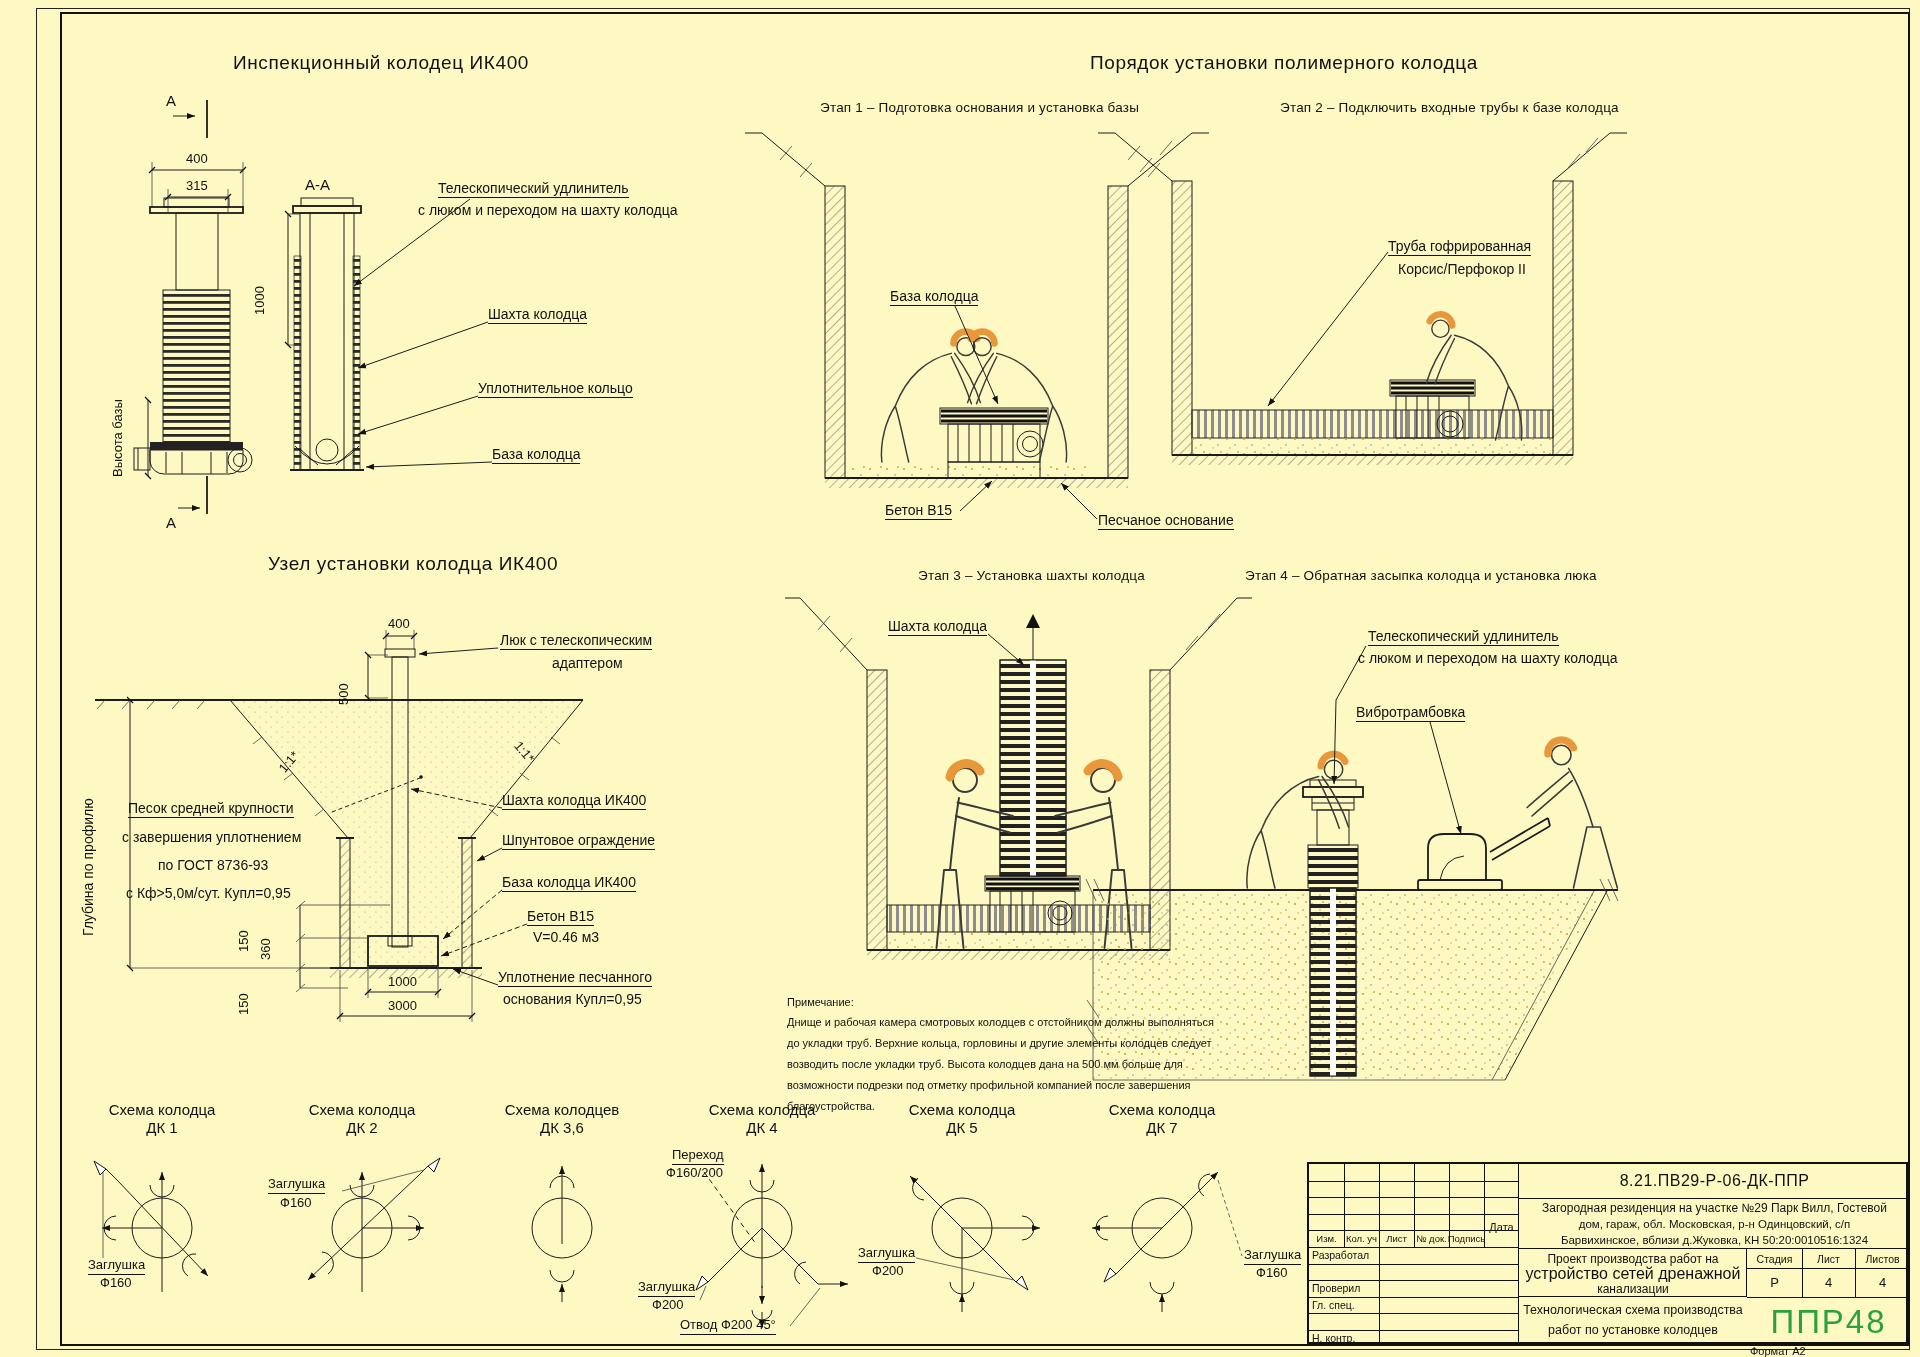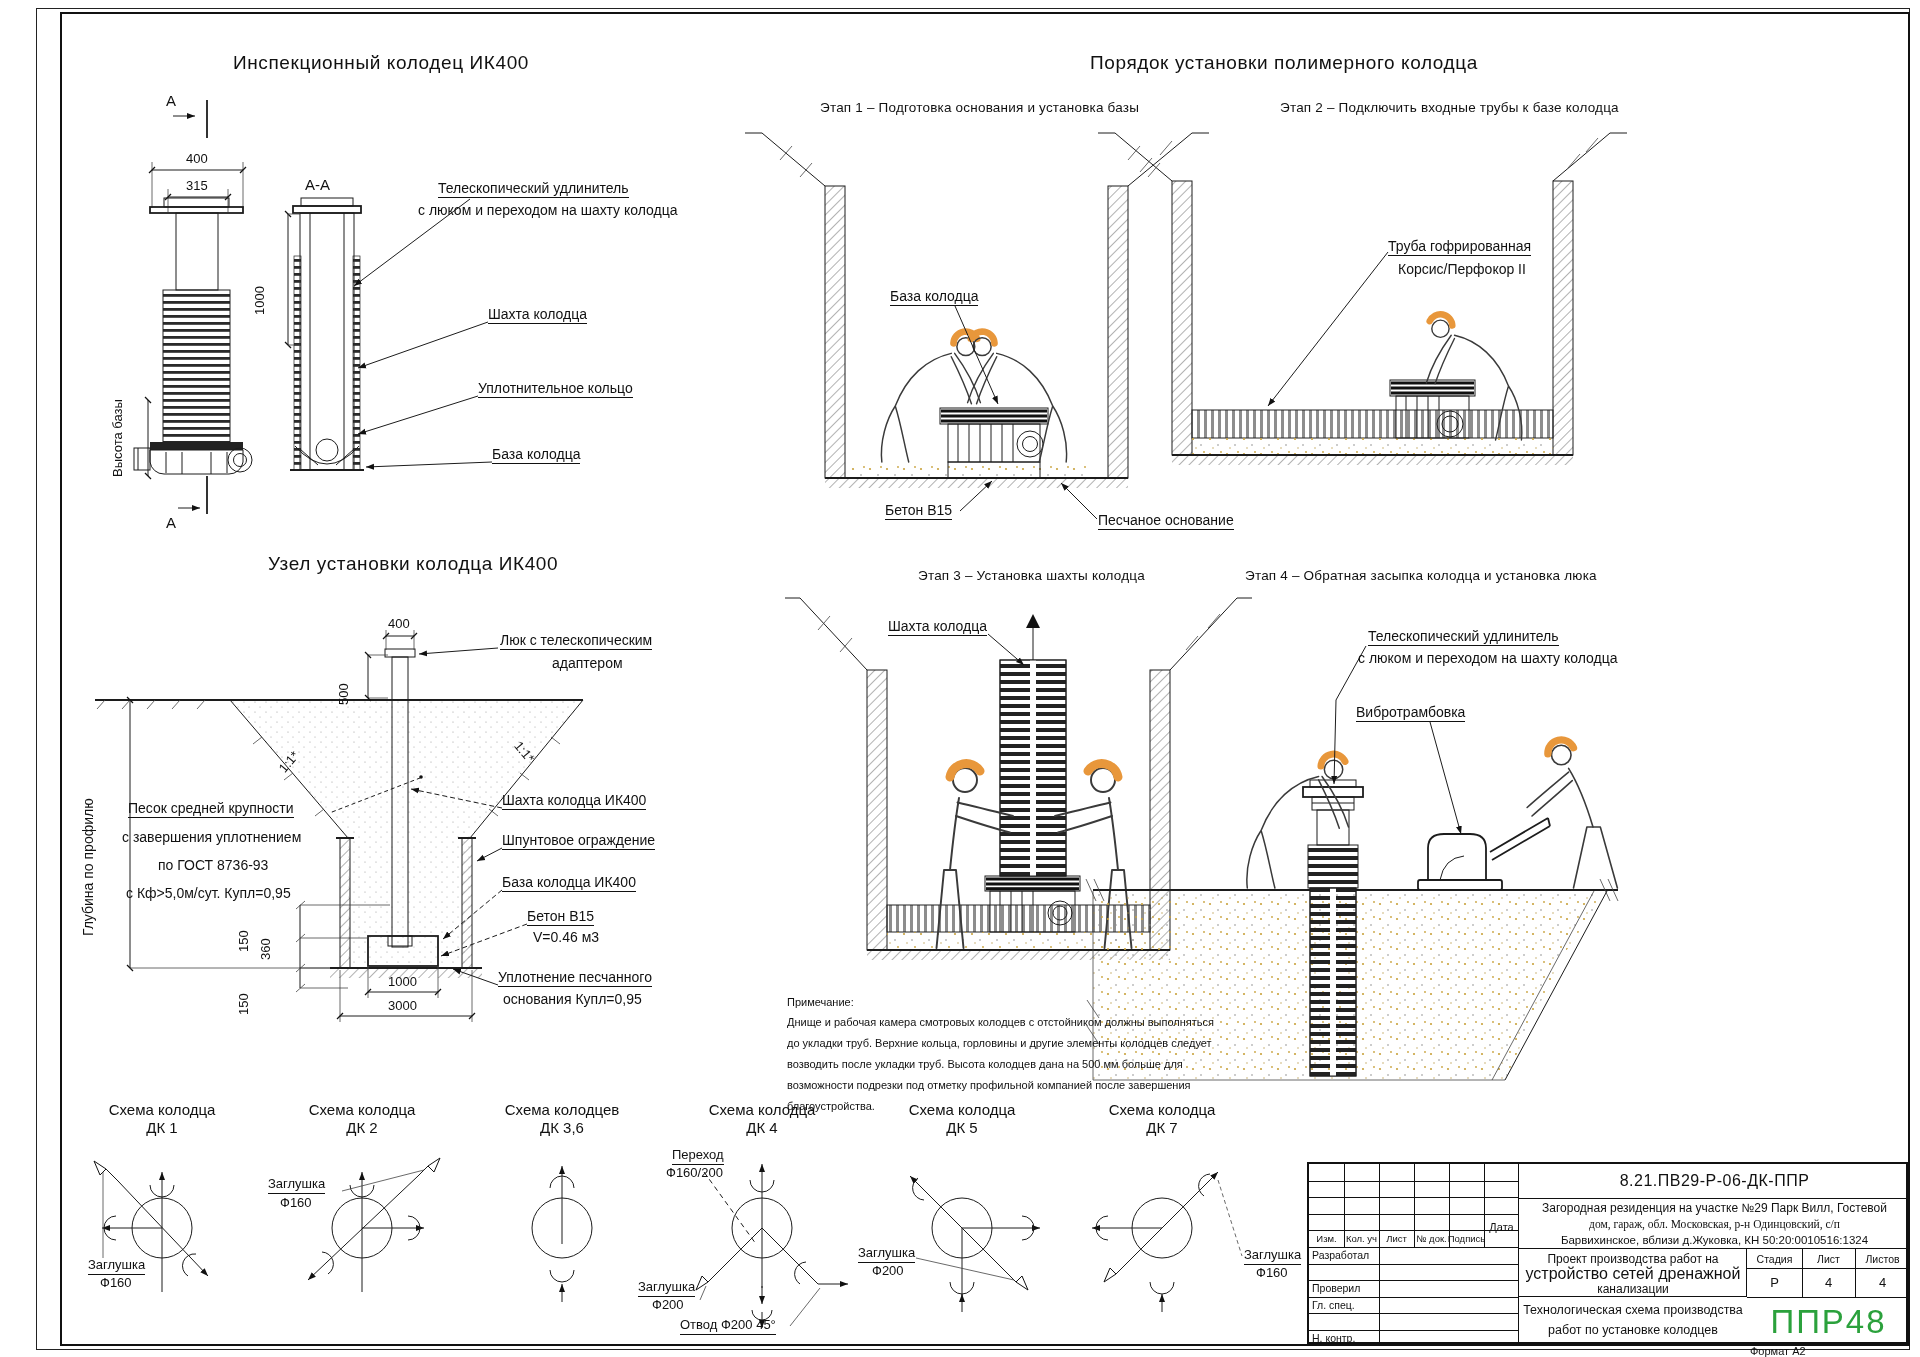--- a/index.html
+++ b/index.html
@@ -1,16 +1,16 @@
 <!DOCTYPE html>
 <html><head>
 <meta charset="utf-8">
 <style>
   html,body{margin:0;padding:0;background:#e8e8e8;}
-  #page{position:relative;width:1920px;height:1357px;background:#ffffff;overflow:hidden;
+  #page{position:relative;width:1920px;height:1357px;background:#fef9c3;overflow:hidden;
         font-family:"Liberation Sans", sans-serif;color:#111;}
   #outer-rect{position:absolute;left:36px;top:8px;width:1872px;height:1340px;border:1px solid #222;}
   #frame{position:absolute;left:60px;top:12px;width:1846px;height:1330px;border:2px solid #111;}
   svg{position:absolute;left:0;top:0;}
   .s{stroke:#1c1c1c;fill:none;stroke-width:1;}
   .s2{stroke:#1c1c1c;fill:none;stroke-width:1.8;}
   .thin{stroke:#444;fill:none;stroke-width:.8;}
   .wl{stroke:#3a3a3a;fill:none;stroke-width:1.3;stroke-linecap:round;}
   .lbl{position:absolute;font-size:14px;line-height:1.15;white-space:nowrap;color:#111;}
   .u{border-bottom:1.2px solid #111;padding-bottom:1px;}
@@ -459,21 +459,21 @@
     <div class="tb-abs" style="left:3px;top:85px;width:67px;height:14px;font-size:10.5px;">Разработал</div>
     <div class="tb-abs" style="left:3px;top:101.5px;width:67px;height:14px;font-size:10.5px;"></div>
     <div class="tb-abs" style="left:3px;top:118px;width:67px;height:14px;font-size:10.5px;">Проверил</div>
     <div class="tb-abs" style="left:3px;top:134.5px;width:67px;height:14px;font-size:10.5px;">Гл. спец.</div>
     <div class="tb-abs" style="left:3px;top:151px;width:67px;height:14px;font-size:10.5px;"></div>
     <div class="tb-abs" style="left:3px;top:167.5px;width:67px;height:14px;font-size:10.5px;">Н. контр.</div>
 
     <div class="tb-abs bB tb-cell" style="left:210px;top:0;width:391px;height:35px;font-size:16px;letter-spacing:.5px;">8.21.ПВ29-Р-06-ДК-ППР</div>
     <div class="tb-abs bB" style="left:210px;top:35px;width:391px;height:50px;"></div>
     <div class="tb-abs tb-cell" style="left:212px;top:36px;width:387px;height:16px;font-size:12px;">Загородная резиденция на участке №29 Парк Вилл, Гостевой</div>
-    <div class="tb-abs tb-cell" style="left:212px;top:52px;width:387px;height:16px;font-size:11.5px;font-family:Liberation Serif, serif;">дом, гараж, обл. Московская, р-н Одинцовский, с/п</div>
+    <div class="tb-abs tb-cell" style="left:212px;top:52px;width:387px;height:16px;font-size:11.5px;">дом, гараж, обл. Московская, р-н Одинцовский, с/п</div>
     <div class="tb-abs tb-cell" style="left:212px;top:68px;width:387px;height:16px;font-size:11.5px;">Барвихинское, вблизи д.Жуковка, КН 50:20:0010516:1324</div>
     <div class="tb-abs bB bR" style="left:210px;top:85px;width:228px;height:48px;"></div>
     <div class="tb-abs tb-cell" style="left:212px;top:87px;width:224px;height:15px;font-size:12px;">Проект производства работ на</div>
     <div class="tb-abs tb-cell" style="left:212px;top:102px;width:224px;height:15px;font-size:16px;">устройство сетей дренажной</div>
     <div class="tb-abs tb-cell" style="left:212px;top:117px;width:224px;height:15px;font-size:12px;">канализации</div>
     <div class="tb-abs bB" style="left:438px;top:104px;width:163px;height:0;"></div>
     <div class="tb-abs bB" style="left:438px;top:133px;width:163px;height:0;"></div>
     <div class="tb-abs bR" style="left:493px;top:85px;width:0;height:48px;"></div>
     <div class="tb-abs bR" style="left:546px;top:85px;width:0;height:48px;"></div>
     <div class="tb-abs tb-cell" style="left:438px;top:85px;width:55px;height:19px;font-size:10.5px;">Стадия</div>

